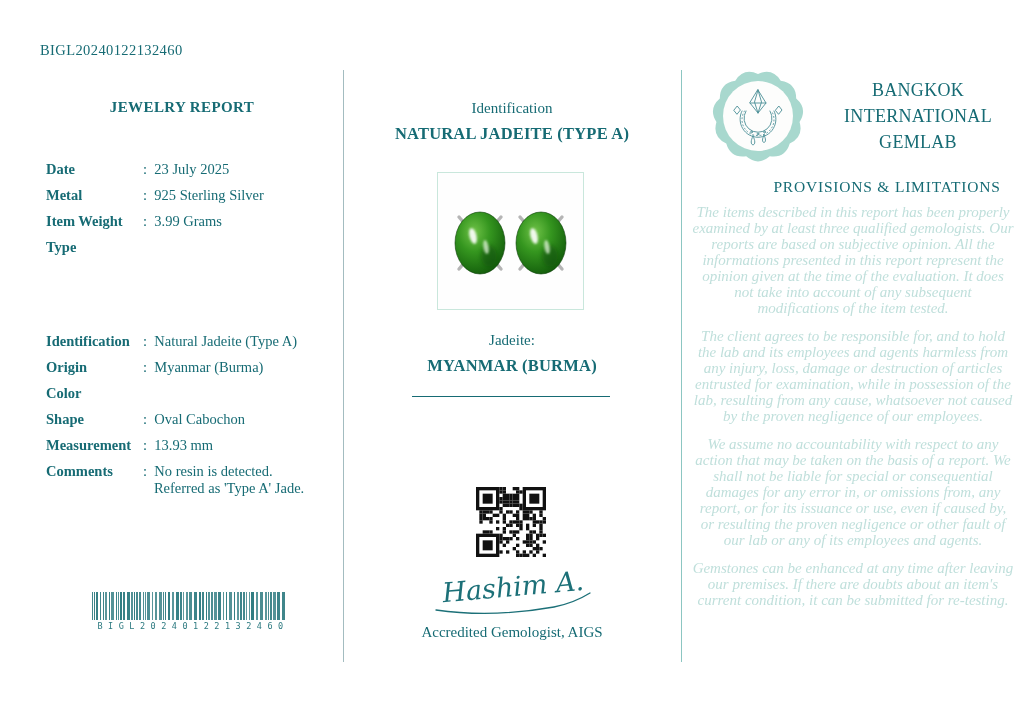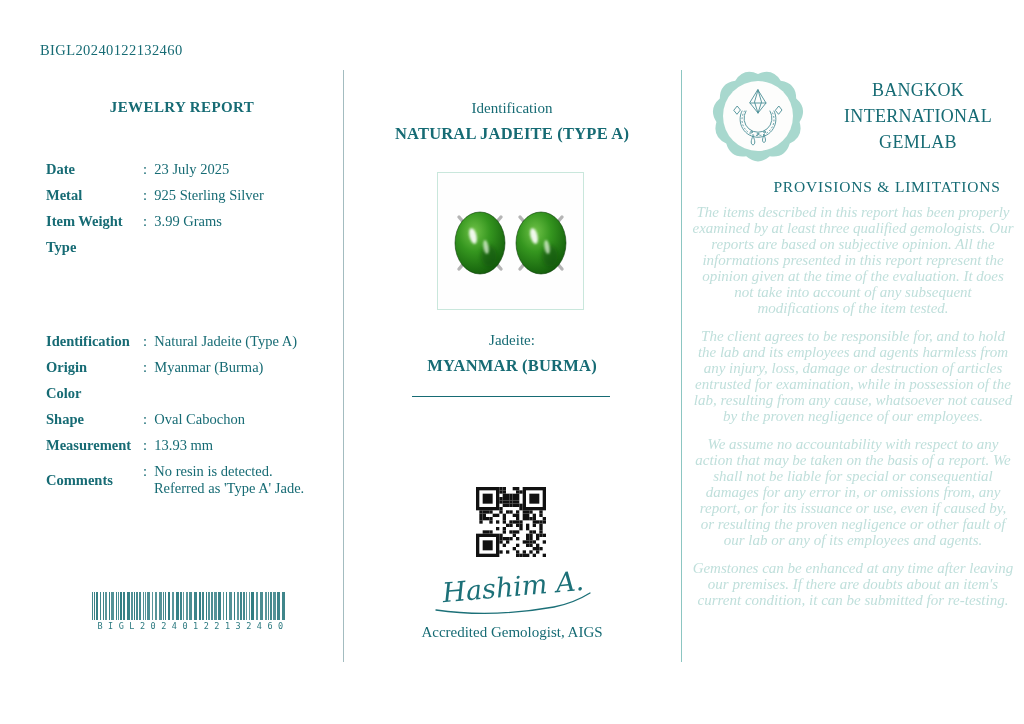--- a/index.html
+++ b/index.html
@@ -22,21 +22,21 @@
   .report-title{left:33px;top:99px;width:298px;text-align:center;font-weight:bold;
                 font-size:15px;letter-spacing:.4px;}
   .fields{left:46px;width:300px;}
   .f1{top:132px;margin-top:24px;}
   .f2{top:328px;}
   .frow{display:flex;min-height:26px;line-height:26px;font-size:14.5px;}
   .flabel{width:97px;font-weight:bold;flex:none;}
   .fvalue{flex:1;}
   .fvalue .vline::before{content:":  ";white-space:pre;}
   .fvalue .vline.cont::before{content:"   ";white-space:pre;}
-  .frow.multi{line-height:17px;padding-top:5px;align-items:center;}
+  .frow.multi{line-height:17px;padding-top:5px;}
   .frow.multi .flabel{line-height:17px;}
   .analysis-heading{left:45px;top:280px;width:298px;text-align:center;font-weight:bold;
                     font-size:16.5px;line-height:26px;}
   .barcode-wrap{left:92px;top:592px;width:196px;text-align:center;}
   .barcode-bars{display:block;margin:0 auto;}
   .barcode-text{margin-top:1px;font-family:"DejaVu Sans Mono","Liberation Mono",monospace;
                 font-size:8.5px;letter-spacing:5.5px;text-indent:5.5px;color:#2d7a80;}
 
   
   .mid-center{left:343px;width:338px;text-align:center;}

